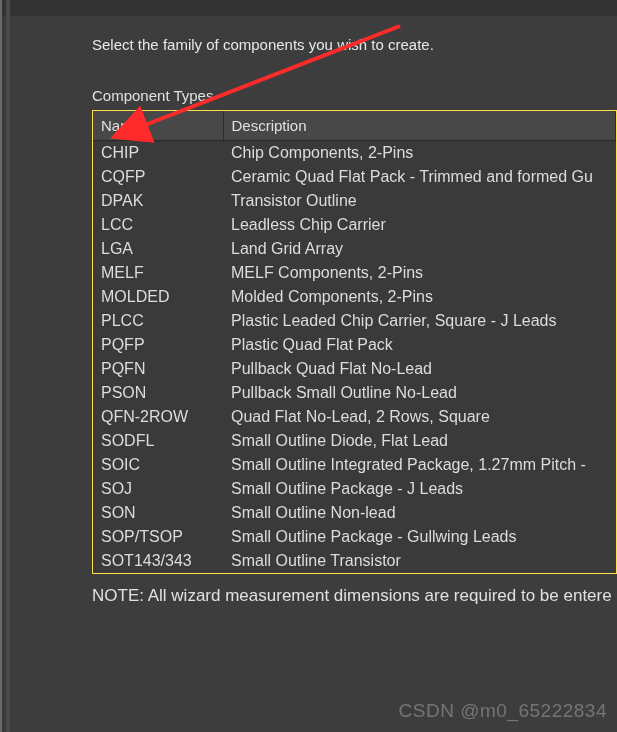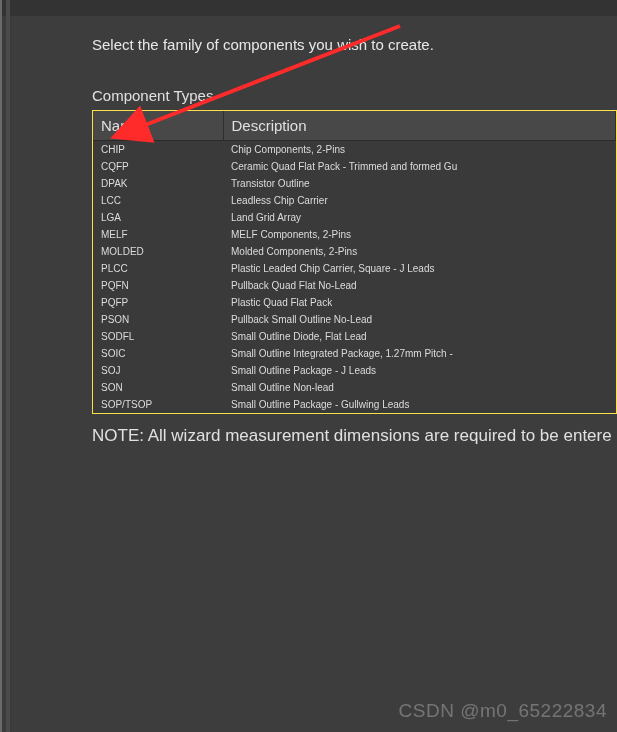--- a/index.html
+++ b/index.html
@@ -68,21 +68,21 @@
       font-weight: 400;
       font-size: 15px;
       color: #e0e0e0;
       padding: 6px 10px 6px 8px;
       border-right: 1px solid #2e2e2e;
       border-bottom: 1px solid #2a2a2a;
     }
     th:first-child { width: 130px; }
     tbody td {
       padding: 3px 10px 3px 8px;
-      font-size: 10px;
+      font-size: 16px;
       color: #dcdcdc;
       white-space: nowrap;
       overflow: hidden;
     }
     .note {
       margin-top: 12px;
       font-size: 17px;
       color: #e0e0e0;
       white-space: nowrap;
     }
@@ -147,50 +147,58 @@
           </tr>
           <tr>
             <td>MOLDED</td>
             <td>Molded Components, 2-Pins</td>
           </tr>
           <tr>
             <td>PLCC</td>
             <td>Plastic Leaded Chip Carrier, Square - J Leads</td>
           </tr>
           <tr>
+            <td>PQFP</td>
+            <td>Plastic Quad Flat Pack</td>
+          </tr>
+          <tr>
             <td>PQFN</td>
             <td>Pullback Quad Flat No-Lead</td>
           </tr>
           <tr>
-            <td>PQFP</td>
-            <td>Plastic Quad Flat Pack</td>
-          </tr>
-          <tr>
             <td>PSON</td>
             <td>Pullback Small Outline No-Lead</td>
           </tr>
           <tr>
+            <td>QFN-2ROW</td>
+            <td>Quad Flat No-Lead, 2 Rows, Square</td>
+          </tr>
+          <tr>
             <td>SODFL</td>
             <td>Small Outline Diode, Flat Lead</td>
           </tr>
           <tr>
             <td>SOIC</td>
             <td>Small Outline Integrated Package, 1.27mm Pitch -</td>
           </tr>
           <tr>
             <td>SOJ</td>
             <td>Small Outline Package - J Leads</td>
           </tr>
           <tr>
             <td>SON</td>
             <td>Small Outline Non-lead</td>
           </tr>
           <tr>
             <td>SOP/TSOP</td>
             <td>Small Outline Package - Gullwing Leads</td>
+          </tr>
+          <tr>
+            <td>SOT143/343</td>
+            <td>Small Outline Transistor</td>
           </tr>
         </tbody>
     </table>
   </div>
 
   <div class="note">NOTE: All wizard measurement dimensions are required to be entere</div>
 </div>
 
 <div class="watermark">CSDN @m0_65222834</div>
 

